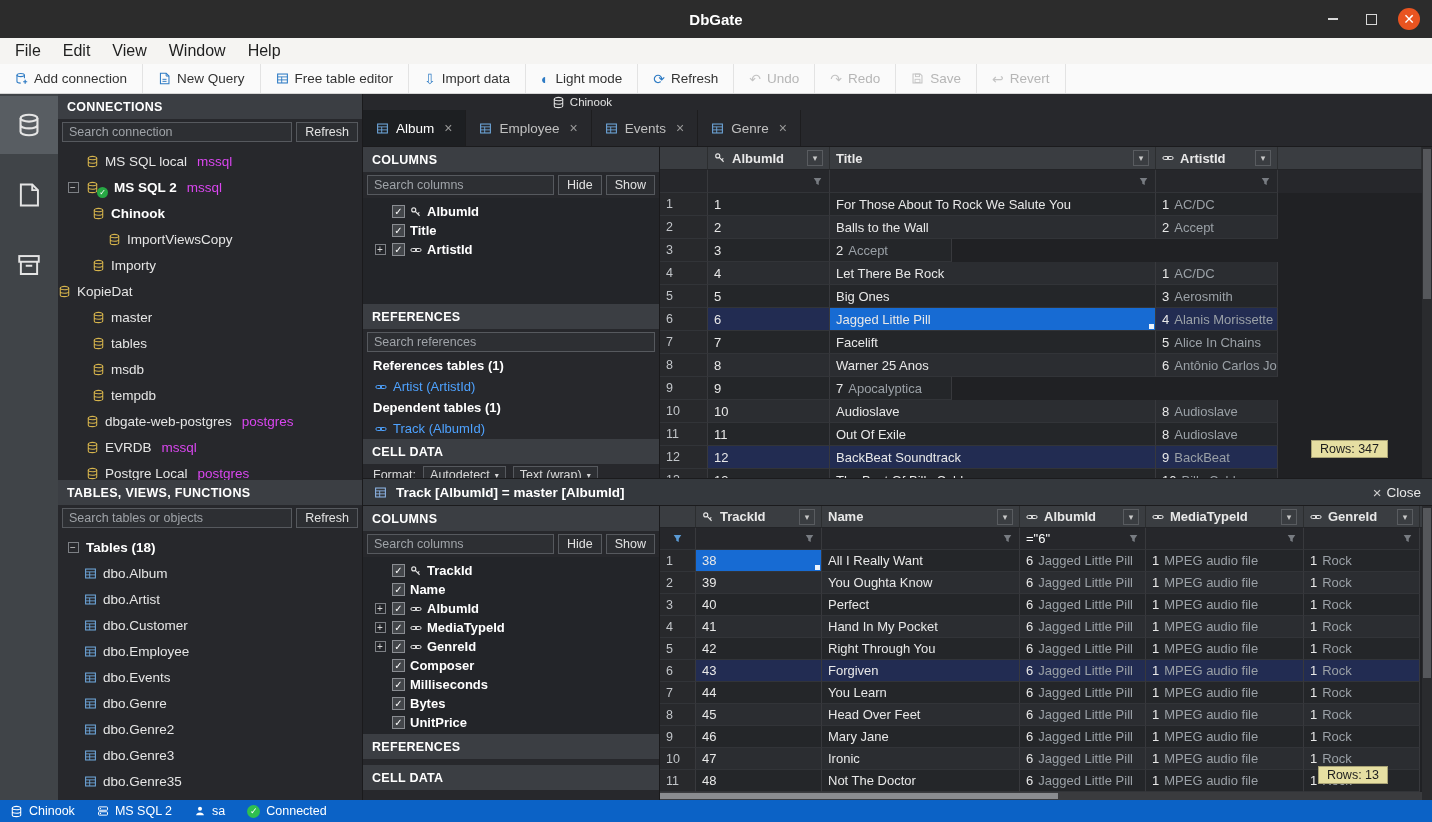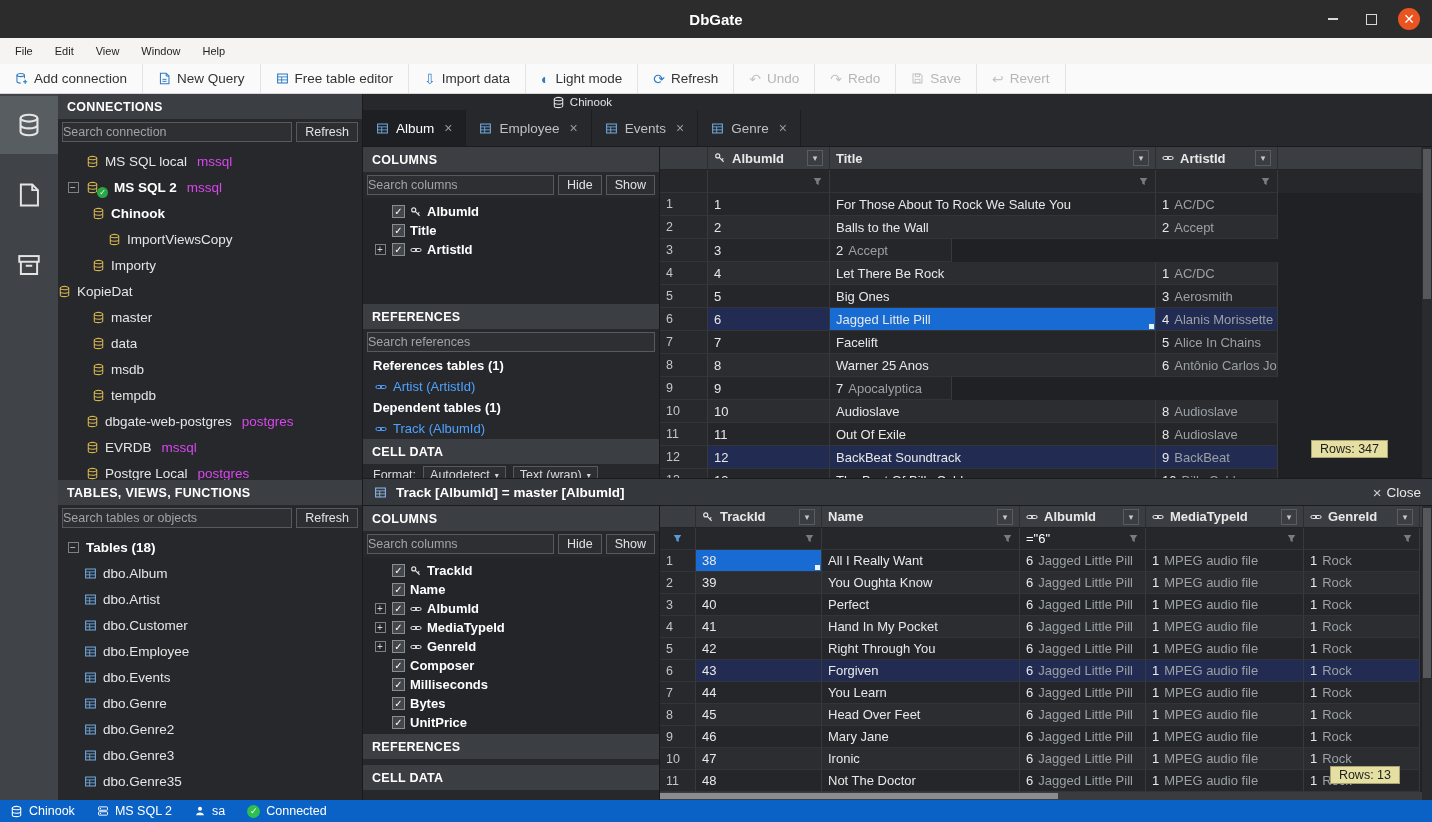--- a/index.html
+++ b/index.html
@@ -8,41 +8,41 @@
 
   
   .titlebar{height:38px;background:#2c2c2c;color:#fff;display:flex;align-items:center;justify-content:center;position:relative;font-size:15px;font-weight:bold;flex:0 0 auto}
   .win-controls{position:absolute;right:12px;top:0;height:100%;display:flex;align-items:center;gap:16px}
   .win-btn{width:22px;height:22px;border-radius:50%;display:flex;align-items:center;justify-content:center;color:#d8d8d8;cursor:default}
   .win-btn.min::after{content:"";width:10px;height:2px;background:#d8d8d8}
   .win-btn.max::after{content:"";width:9px;height:9px;border:1.5px solid #d8d8d8}
   .win-btn.close{background:#e95420;color:#fff;font-size:14px;font-weight:normal}
 
   
-  .menubar{height:26px;background:#f5f4f2;display:flex;align-items:center;padding:0 4px;font-size:11px;color:#1f1f1f;flex:0 0 auto}
+  .menubar{height:26px;background:#f5f4f2;display:flex;align-items:center;padding:0 4px;font-size:16px;color:#1f1f1f;flex:0 0 auto}
   .menu-item{padding:0 11px;height:100%;display:flex;align-items:center}
   .toolbar{height:30px;background:#fafafa;border-bottom:1px solid #d6d6d6;display:flex;font-size:13.5px;color:#333;flex:0 0 auto}
   .tb-item{display:flex;align-items:center;gap:6px;padding:0 15px;border-right:1px solid #e3e3e3;white-space:nowrap}
   .tb-icon{color:#2e7bc4;display:inline-flex;align-items:center;font-size:14px;line-height:1}
   .tb-item.disabled{color:#b6b6b6}
   .tb-item.disabled .tb-icon{color:#c4c4c4}
 
   
   .main{flex:1;display:flex;min-height:0}
   .activity{width:58px;background:#404448;display:flex;flex-direction:column;align-items:center;flex:0 0 auto;padding-top:2px}
   .activity-item{width:58px;height:58px;display:flex;align-items:center;justify-content:center;color:#e4e4e4;margin-bottom:12px}
   .activity-item.active{background:#585d62}
 
   
   .leftpanel{width:305px;background:#27282c;display:flex;flex-direction:column;color:#e5e5e5;font-size:13.5px;flex:0 0 auto;border-right:1px solid #1a1a1c}
   .conn-section{height:386px;display:flex;flex-direction:column;overflow:hidden}
   .tables-section{flex:1;display:flex;flex-direction:column;overflow:hidden}
   .section-header{height:25px;background:#3b3e43;color:#fff;font-weight:bold;font-size:12.5px;display:flex;align-items:center;padding:0 9px;letter-spacing:.3px;flex:0 0 auto}
   .search-row{display:flex;align-items:center;padding:3px 4px;gap:4px;flex:0 0 auto}
-  .search-input{flex:1;height:20px;background:#2d2f33;border:1px solid #56595e;display:flex;align-items:center;padding:0 0;overflow:hidden}
+  .search-input{flex:1;height:20px;background:#2d2f33;border:1px solid #56595e;display:flex;align-items:center;padding:0 6px;overflow:hidden}
   .placeholder{color:#9fa3a8;font-size:12.5px;white-space:nowrap}
   .btn-dark{height:20px;background:#2c2e32;border:1px solid #56595e;color:#e2e2e2;font-size:12.5px;display:flex;align-items:center;padding:0 8px;white-space:nowrap}
   .tree{flex:1;overflow:hidden;padding-top:3px}
   .tree-item{height:26px;display:flex;align-items:center;gap:6px;white-space:nowrap;padding-right:6px}
   .tree-item .lbl{overflow:hidden;text-overflow:clip}
   .tree-item.bold .lbl{font-weight:bold;color:#fff}
   .suffix{color:#d946ef;margin-left:4px}
   .exp-slot{width:14px;flex:0 0 14px;display:flex;justify-content:center}
   .expander{width:11px;height:11px;border:1px solid #7d8085;color:#d5d5d5;font-size:10px;line-height:9px;display:flex;align-items:center;justify-content:center}
   .conn-ok{width:11px;height:11px;border-radius:50%;background:#27a844;color:#fff;font-size:8px;display:inline-flex;align-items:center;justify-content:center;margin-left:-8px;margin-top:10px}
@@ -307,21 +307,21 @@
               </span>
               <span class="lbl">master</span>
             </div>
             <div class="tree-item" style="padding-left:34px">
               <span class="ic ic-db">
                 <svg viewBox="0 0 16 16" width="13" height="13">
                   <ellipse cx="8" cy="3.8" rx="5.2" ry="2.1" fill="none" stroke="currentColor" stroke-width="1.3"></ellipse>
                   <path d="M2.8 3.8 v8.4 c0 1.15 2.33 2.1 5.2 2.1 s5.2 -.95 5.2 -2.1 V3.8 M2.8 8 c0 1.15 2.33 2.1 5.2 2.1 s5.2 -.95 5.2 -2.1" fill="none" stroke="currentColor" stroke-width="1.3"></path>
                 </svg>
               </span>
-              <span class="lbl">data</span>
+              <span class="lbl">tables</span>
             </div>
             <div class="tree-item" style="padding-left:34px">
               <span class="ic ic-db">
                 <svg viewBox="0 0 16 16" width="13" height="13">
                   <ellipse cx="8" cy="3.8" rx="5.2" ry="2.1" fill="none" stroke="currentColor" stroke-width="1.3"></ellipse>
                   <path d="M2.8 3.8 v8.4 c0 1.15 2.33 2.1 5.2 2.1 s5.2 -.95 5.2 -2.1 V3.8 M2.8 8 c0 1.15 2.33 2.1 5.2 2.1 s5.2 -.95 5.2 -2.1" fill="none" stroke="currentColor" stroke-width="1.3"></path>
                 </svg>
               </span>
               <span class="lbl">msdb</span>
             </div>
@@ -1295,21 +1295,21 @@
                 </div>
                 <div class="gcell filler"></div>
               </div>
             </div>
             <div class="vscroll">
               <div class="thumb" style="top:2px;height:170px"></div>
             </div>
             <div class="hscroll">
               <div class="thumb" style="left:0px;width:398px"></div>
             </div>
-            <div class="badge" style="right:32px;bottom:16px">Rows: 13</div>
+            <div class="badge" style="right:44px;bottom:16px">Rows: 13</div>
           </div>
       </div>
     </div>
   </div>
 
   <div class="statusbar">
     <span class="sb-item">
       <span class="ic">
           <svg viewBox="0 0 16 16" width="13" height="13">
             <ellipse cx="8" cy="3.8" rx="5.2" ry="2.1" fill="none" stroke="currentColor" stroke-width="1.3"></ellipse>

